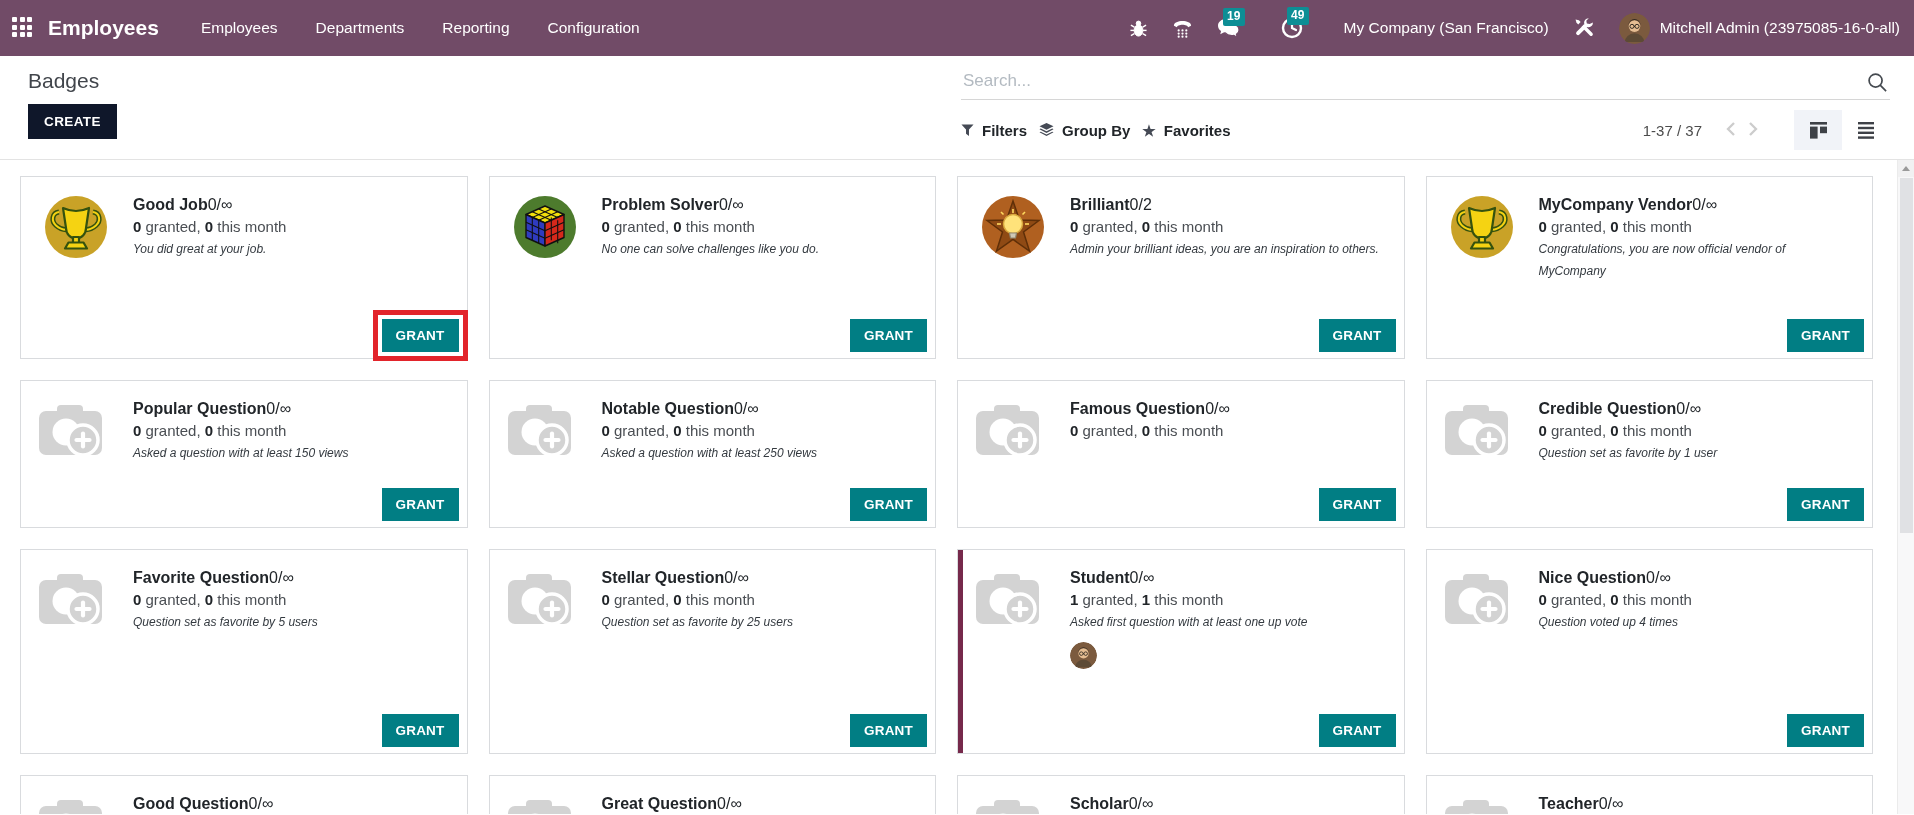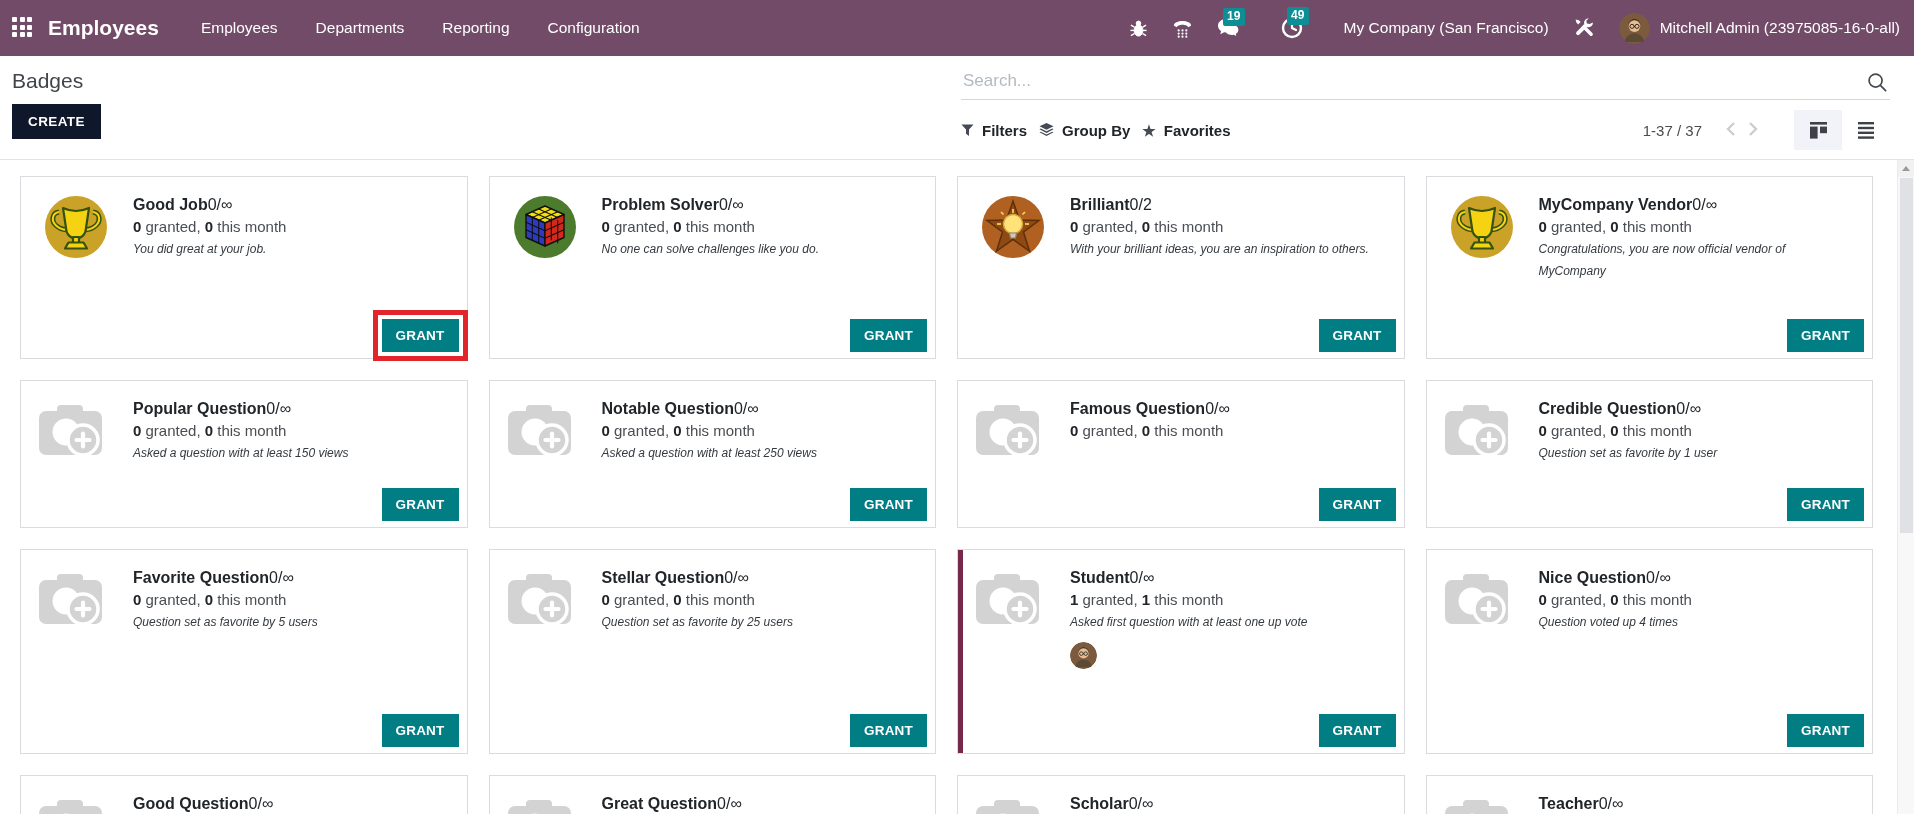--- a/index.html
+++ b/index.html
@@ -19,21 +19,21 @@
   .sys-item { position: relative; display: flex; align-items: center; cursor: pointer; }
   .sys-item.badged { margin-right: 17px; }
   .badge { position: absolute; top: -10px; left: 6px; background: #0d8e95; color: #fff;
     font-size: 12px; font-weight: 700; padding: 1px 4.5px 2px; border-radius: 2px; line-height: 1.25; }
   .company, .user { white-space: nowrap; }
   .avatar-wrap { width: 31px; height: 31px; border-radius: 50%; overflow: hidden; flex: none; }
   .user { margin-left: -14px; }
 
   
   .control-panel { height: 104px; border-bottom: 1px solid #e3e3e3; display: flex;
-    justify-content: space-between; padding-left: 12px; background: #fff; }
+    justify-content: space-between; padding-left: 28px; background: #fff; }
   .cp-left { padding-top: 13px; }
   .page-title { font-size: 21px; color: #41454b; }
   .create-btn { display: block; margin-top: 11px; background: #0f172a; border: none; color: #fff;
     font-family: inherit; font-weight: 700; font-size: 13.5px; letter-spacing: .4px;
     padding: 10px 16px; cursor: pointer; }
   .cp-right { width: 953px; padding: 10px 24px 0 0; }
   .search { position: relative; border-bottom: 1px solid #d6d6d6; height: 34px; }
   .search input { width: 100%; border: none; outline: none; background: transparent;
     font-family: inherit; font-size: 17px; padding: 5px 32px 5px 2px; color: #333; }
   .search input::placeholder { color: #b3bac1; }
@@ -309,21 +309,21 @@
               <line x1="22.5" y1="19.5" x2="20" y2="17"></line>
               <line x1="41.5" y1="19.5" x2="44" y2="17"></line>
             </g>
             <circle cx="32" cy="29" r="9.5" fill="#ffe27a" stroke="#d9a83e" stroke-width="1.5"></circle>
             <path d="M28.5 38 h7 l-1 5 h-5 z" fill="#cfc8b5" stroke="#8f8872" stroke-width="1.2"></path>
           </svg>
         </div>
     <div class="c-body">
       <div class="c-titleline"><span class="c-title">Brilliant</span><span class="c-limit">0/2</span></div>
       <div class="c-stats"><b>0</b> granted, <b>0</b> this month</div>
-      <div class="c-desc">With your brilliant ideas, you are an inspiration to others.</div>
+      <div class="c-desc">Admin your brilliant ideas, you are an inspiration to others.</div>
 
     </div>
     <button class="grant">GRANT</button>
   </article>
       <article class="card r1">
     <div class="c-icon">
           <svg viewBox="0 0 64 64" width="64" height="64">
             <circle cx="32" cy="32" r="31" fill="#c9a227"></circle>
             <path d="M15 17 c-7 1 -8 9 -3 13.5 c3 2.6 7 4.2 10 4.2" fill="none" stroke="#35520e" stroke-width="5"></path>
             <path d="M15 17 c-7 1 -8 9 -3 13.5 c3 2.6 7 4.2 10 4.2" fill="none" stroke="#f5d312" stroke-width="2"></path>

